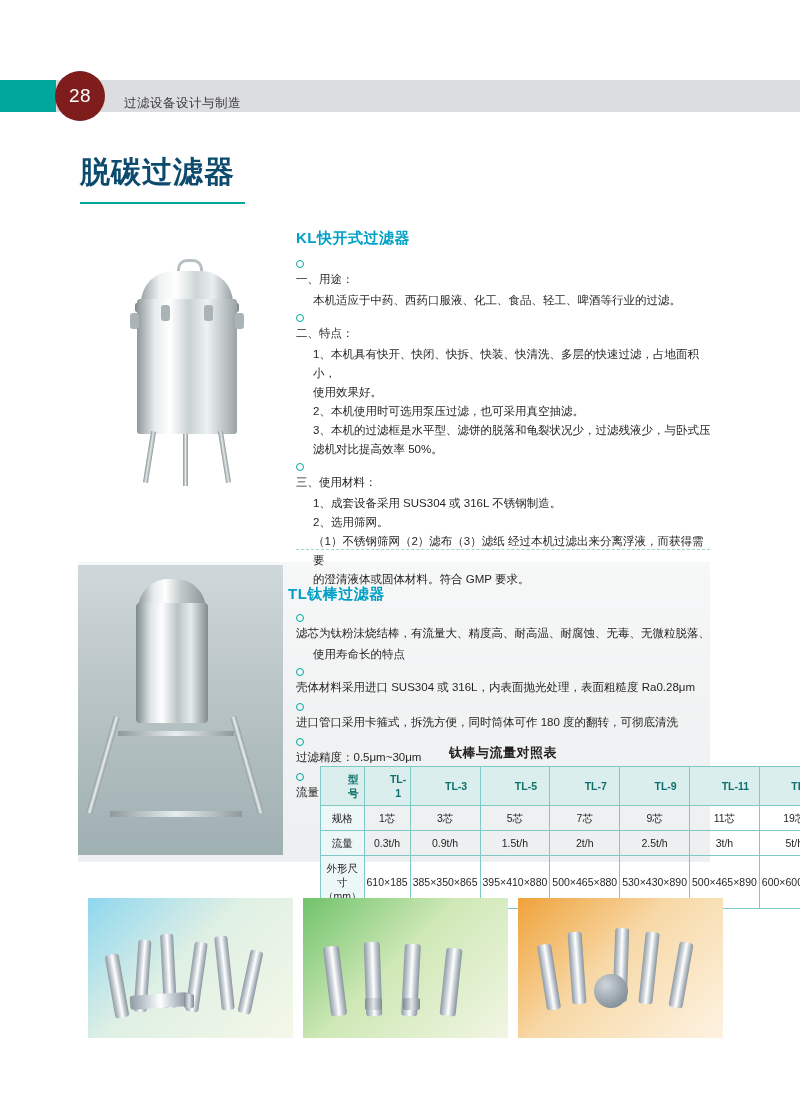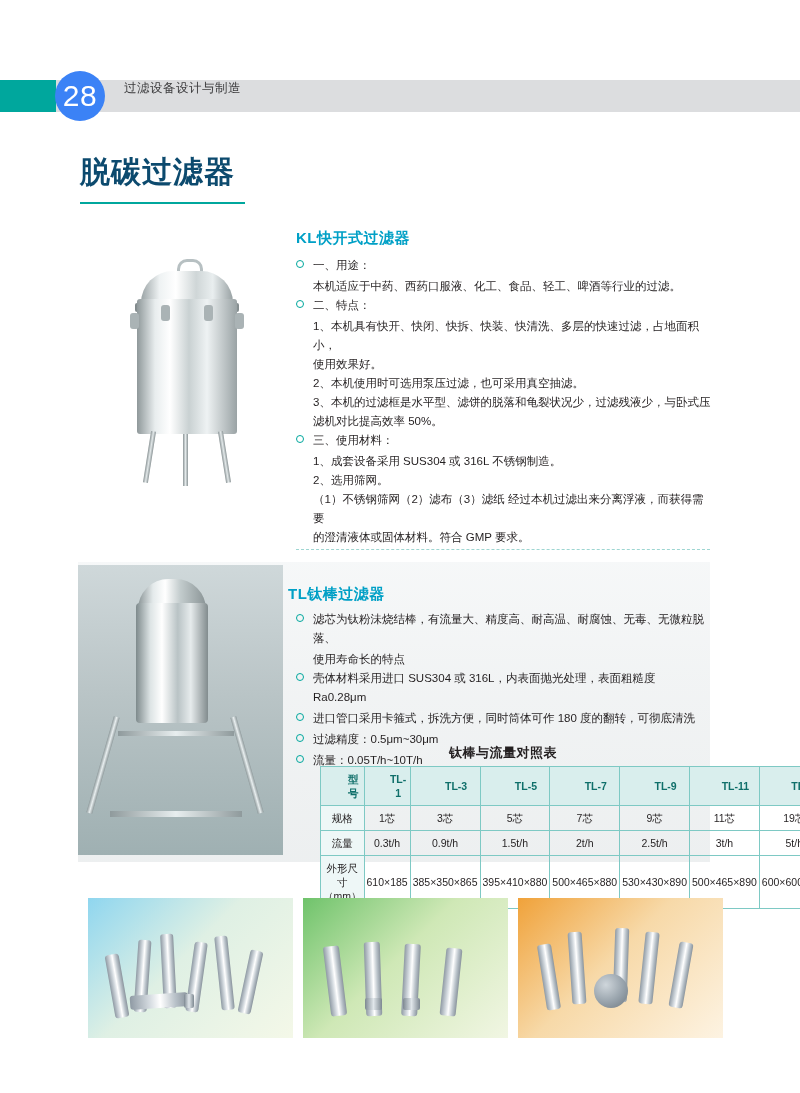--- a/index.html
+++ b/index.html
@@ -27,32 +27,32 @@
     align-items: stretch;
   }
   .header-teal {
     width: 56px;
     background: #00a79d;
   }
   .header-grey {
     flex: 1;
     background: #dcdddf;
     display: flex;
-    align-items: flex-start;
+    align-items: flex-end;
   }
   .page-number-circle {
     position: absolute;
     left: 55px;
     top: 71px;
     width: 50px;
     height: 50px;
     border-radius: 50%;
-    background: #3b82f6;
+    background: #7f1d1d;
     color: #ffffff;
-    font-size: 30px;
+    font-size: 19px;
     display: flex;
     align-items: center;
     justify-content: center;
     letter-spacing: 0.5px;
   }
   .header-caption {
     margin-left: 68px;
     font-size: 12.5px;
     color: #3b3b3d;
     letter-spacing: 0.5px;
@@ -107,20 +107,21 @@
     position: absolute;
     left: 296px;
     top: 610px;
     width: 415px;
   }
 
   .bullet-row {
     display: flex;
     align-items: flex-start;
     margin-bottom: 2px;
+    flex-direction: column;
   }
   .bullet-dot {
     width: 12px;
     min-width: 12px;
     height: 11px;
     margin-top: 3px;
     margin-right: 5px;
     position: relative;
   }
   .bullet-dot::before {

